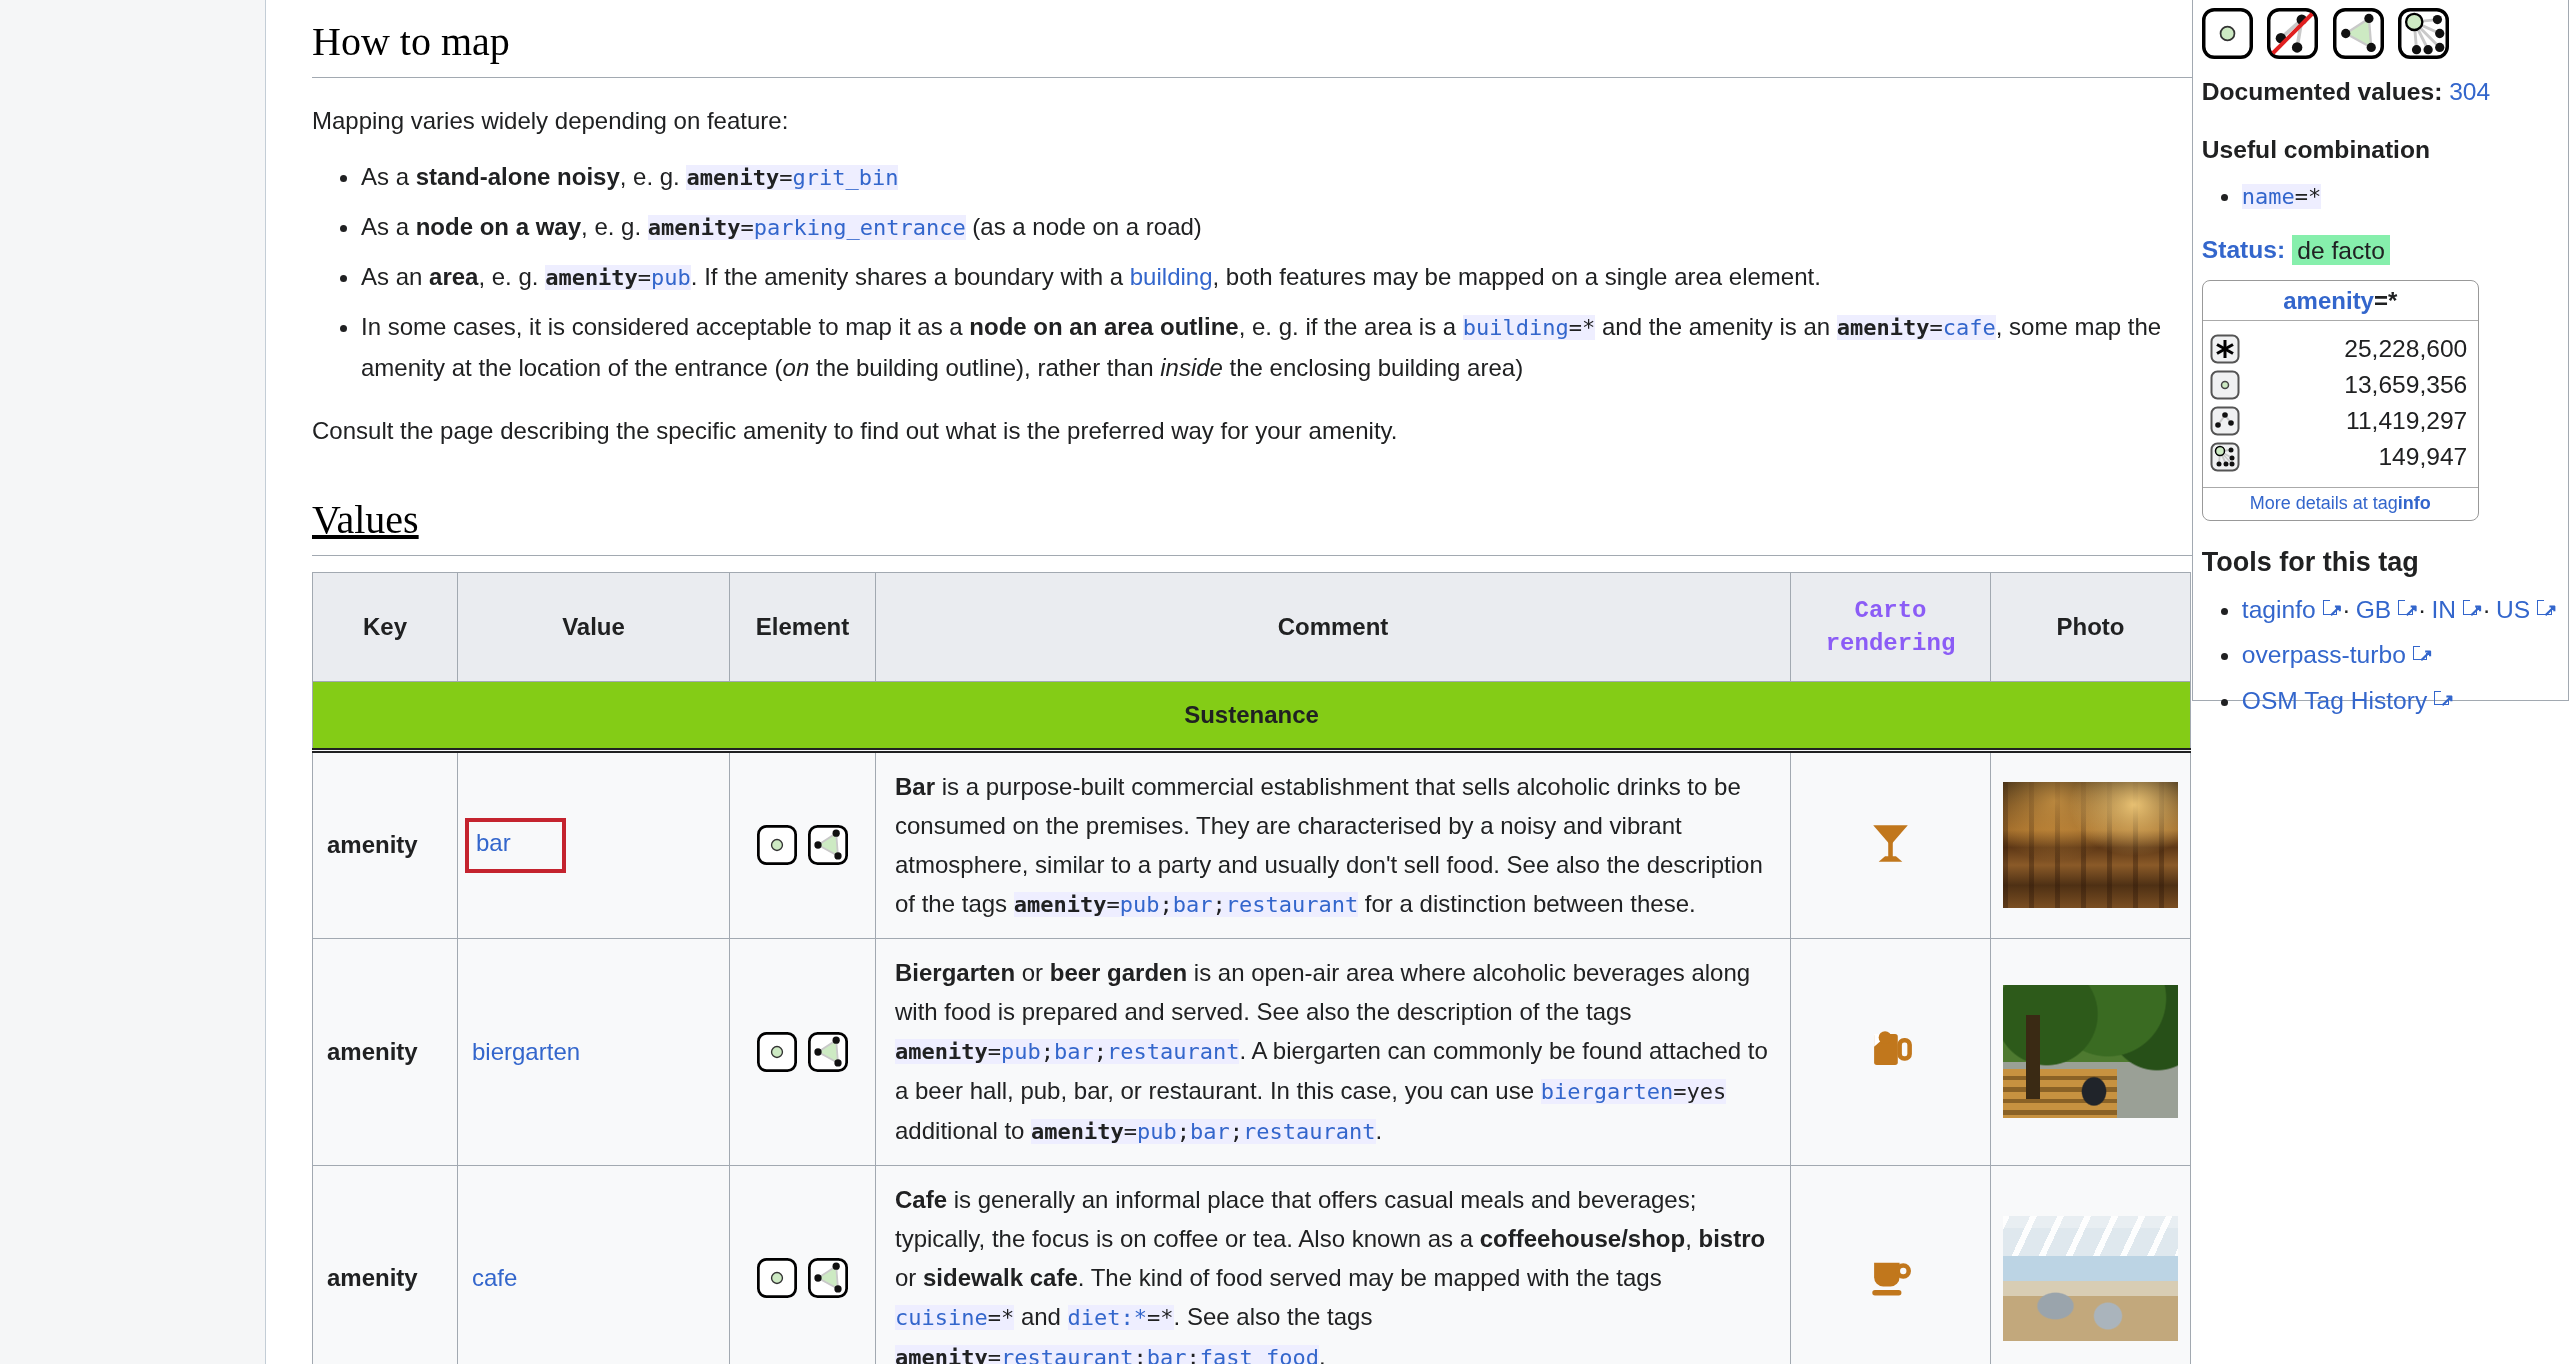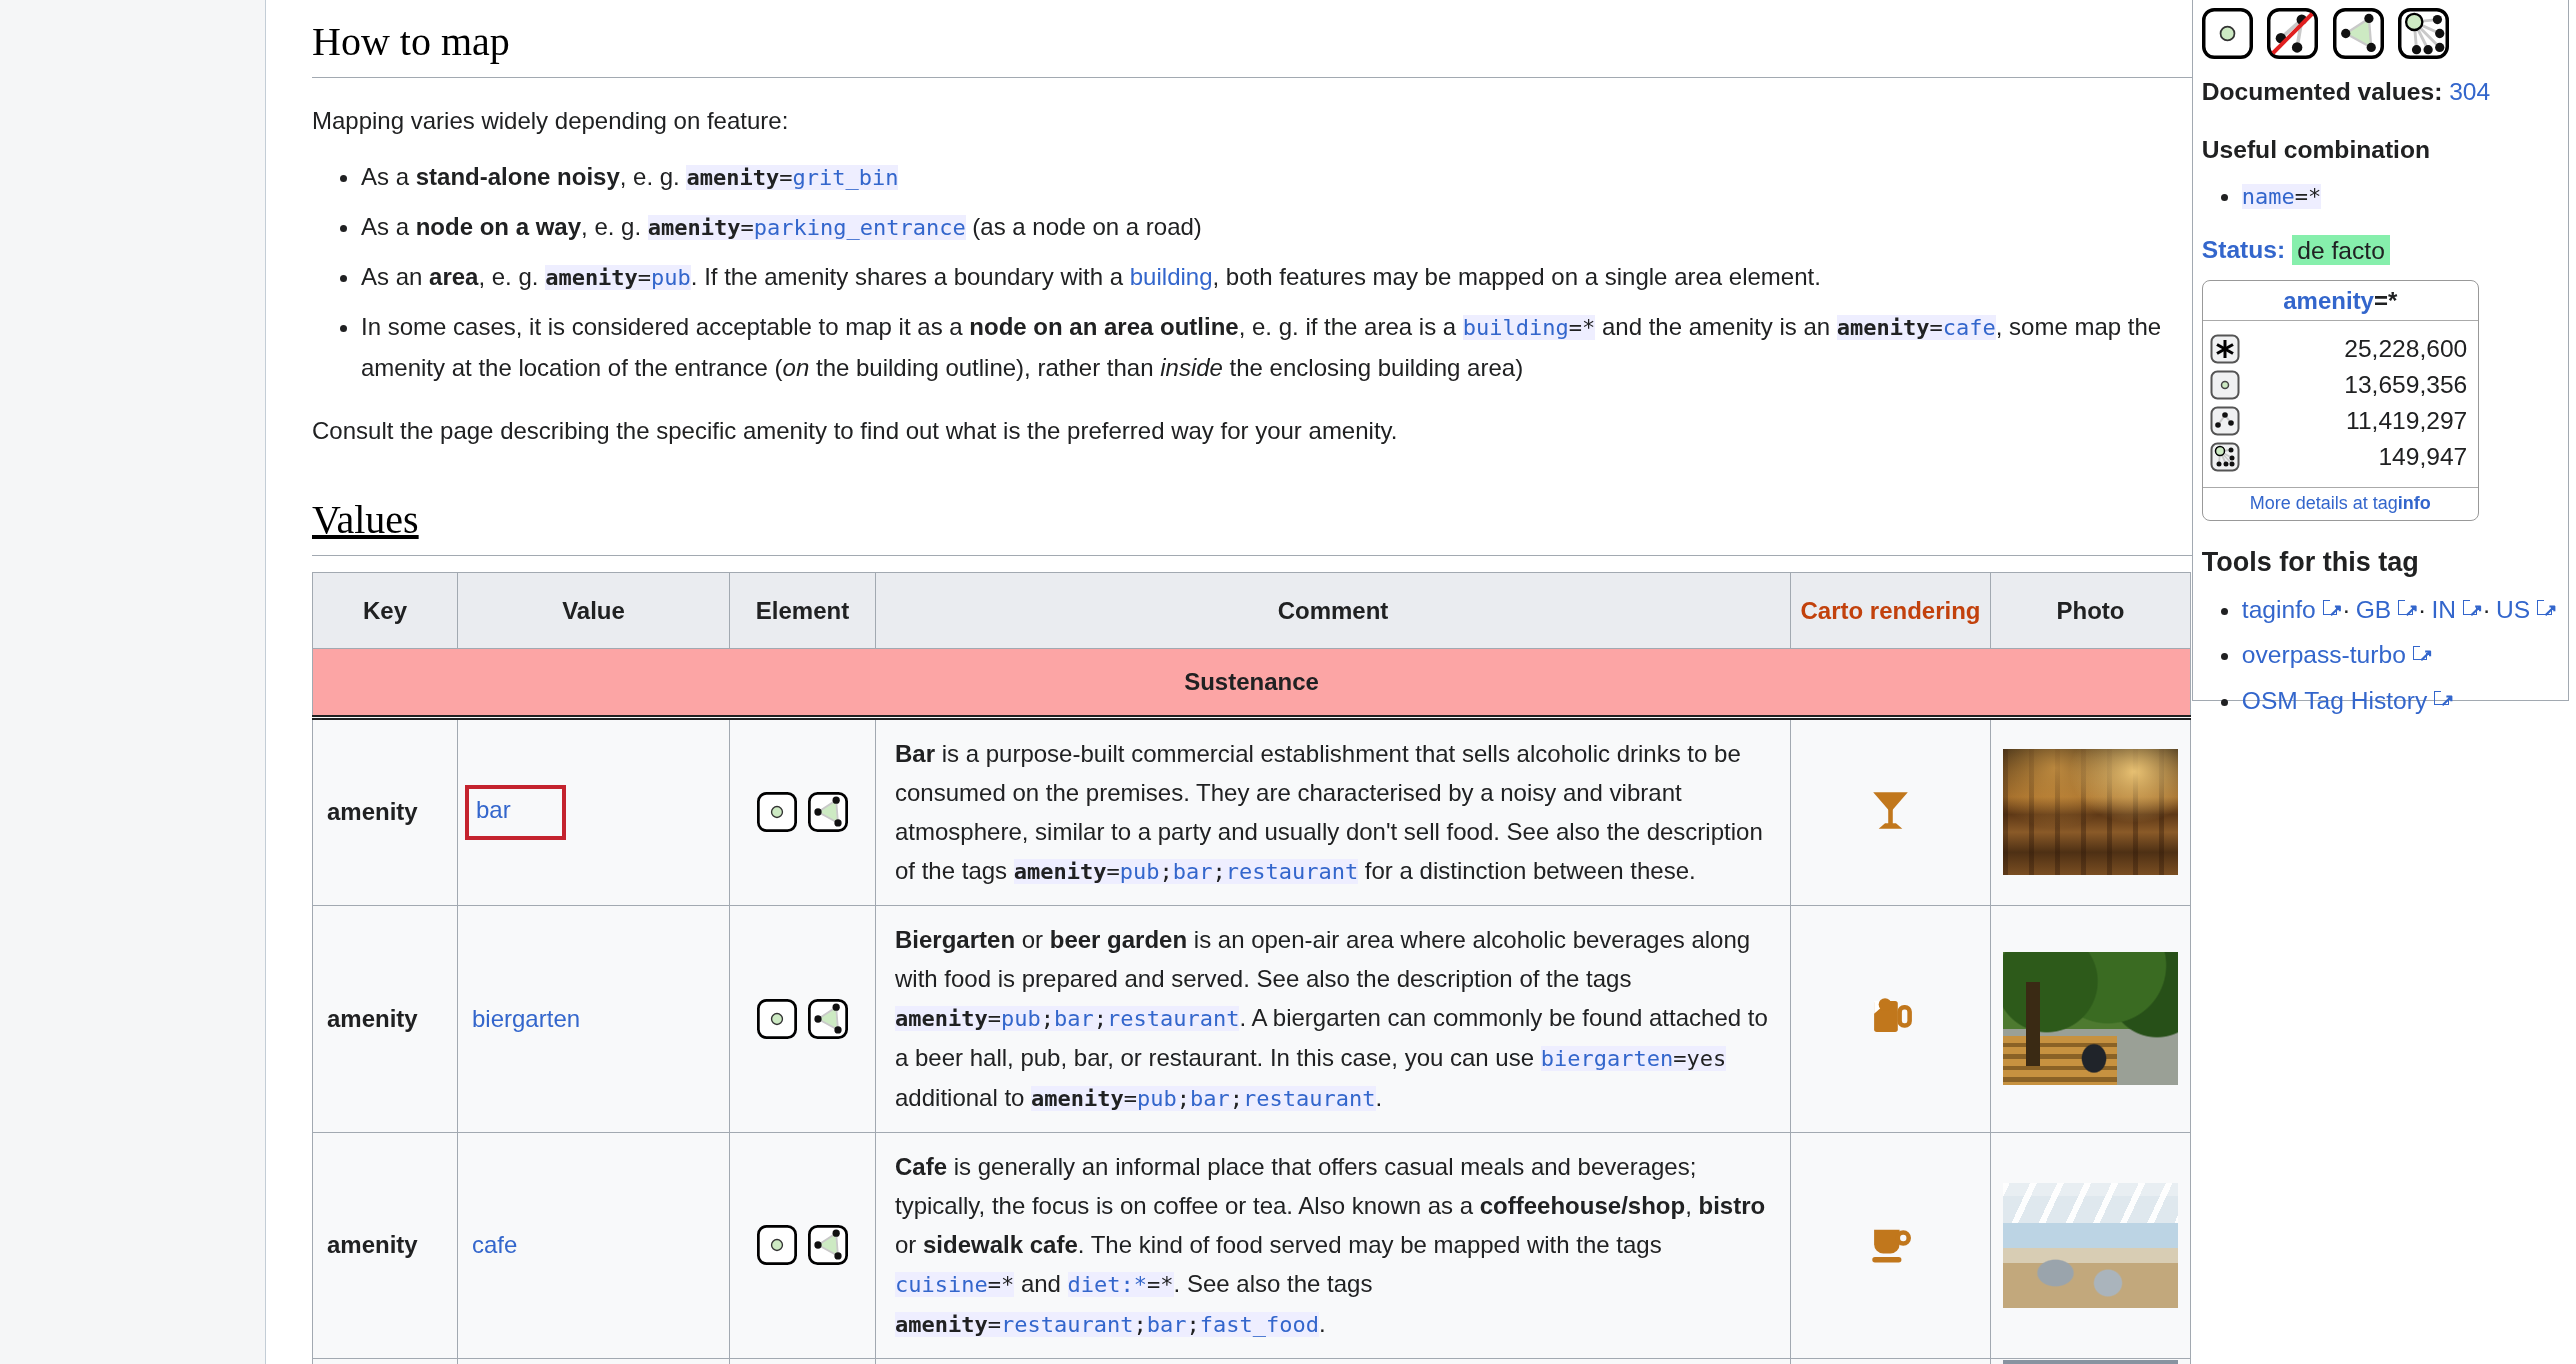--- a/index.html
+++ b/index.html
@@ -26,22 +26,22 @@
   .s-val{color:#3366cc;}
 
   a{text-decoration:none;color:#3366cc;}
 
   
   table.wikitable{border-collapse:collapse;table-layout:fixed;width:1878px;
                   margin-top:16px;background:#f8f9fa;font-size:24px;}
   .wikitable th,.wikitable td{border:0.9px solid #a2a9b1;vertical-align:middle;overflow:hidden;}
   .wikitable th{background:#eaecf0;font-weight:bold;text-align:center;
                 padding:21px 7px;line-height:33px;}
-  .wikitable th.carto-th{color:#c2410c;}
-  tr.section-row td{background:#fca5a5;text-align:center;font-weight:bold;
+  .wikitable th.carto-th{color:#8b5cf6;font-family:Liberation Mono, monospace;}
+  tr.section-row td{background:#84cc16;text-align:center;font-weight:bold;
                     padding:19px 7px;border-bottom:5.3px double #202122;}
   td.key-cell{font-weight:bold;padding-left:14px;}
   td.value-cell{padding-left:14px;}
   td.comment-cell{padding:14px 19px;line-height:39px;}
   td.element-cell,td.carto-cell,td.photo-cell{text-align:center;}
   .red-highlight{display:inline-block;border:4.4px solid #c4232e;
                  padding:7px 51px 12.3px 7px;margin-left:-7px;}
   .el-icons svg{margin:0 2.6px;vertical-align:middle;}
 
   

